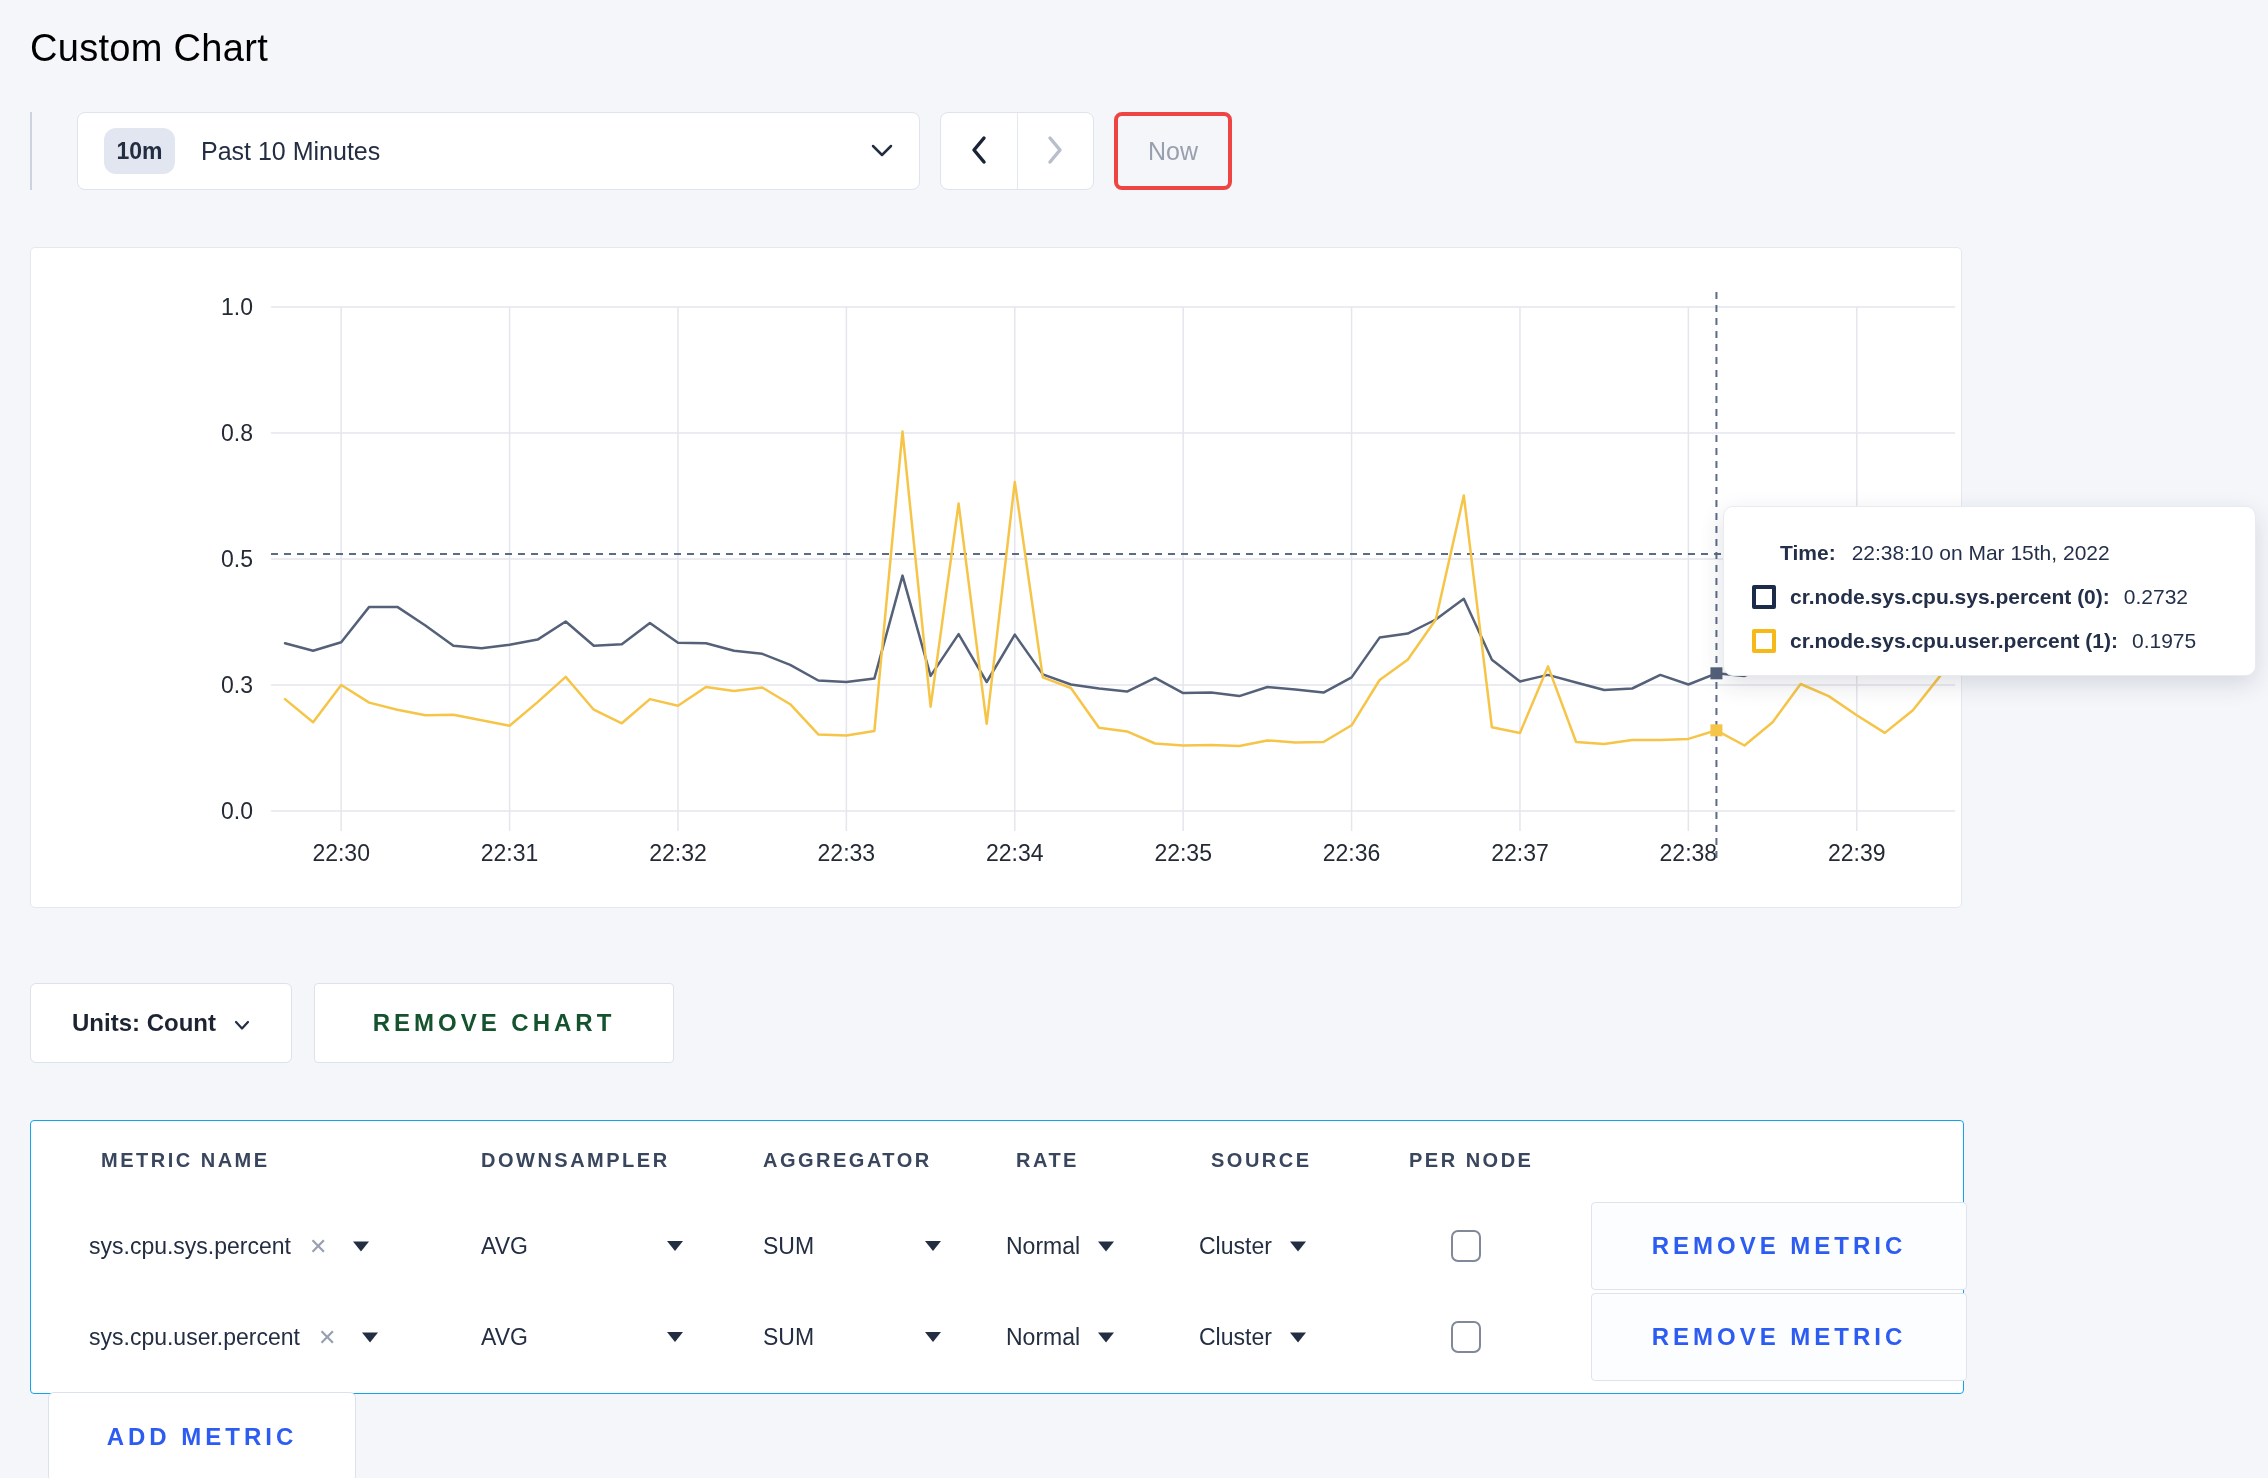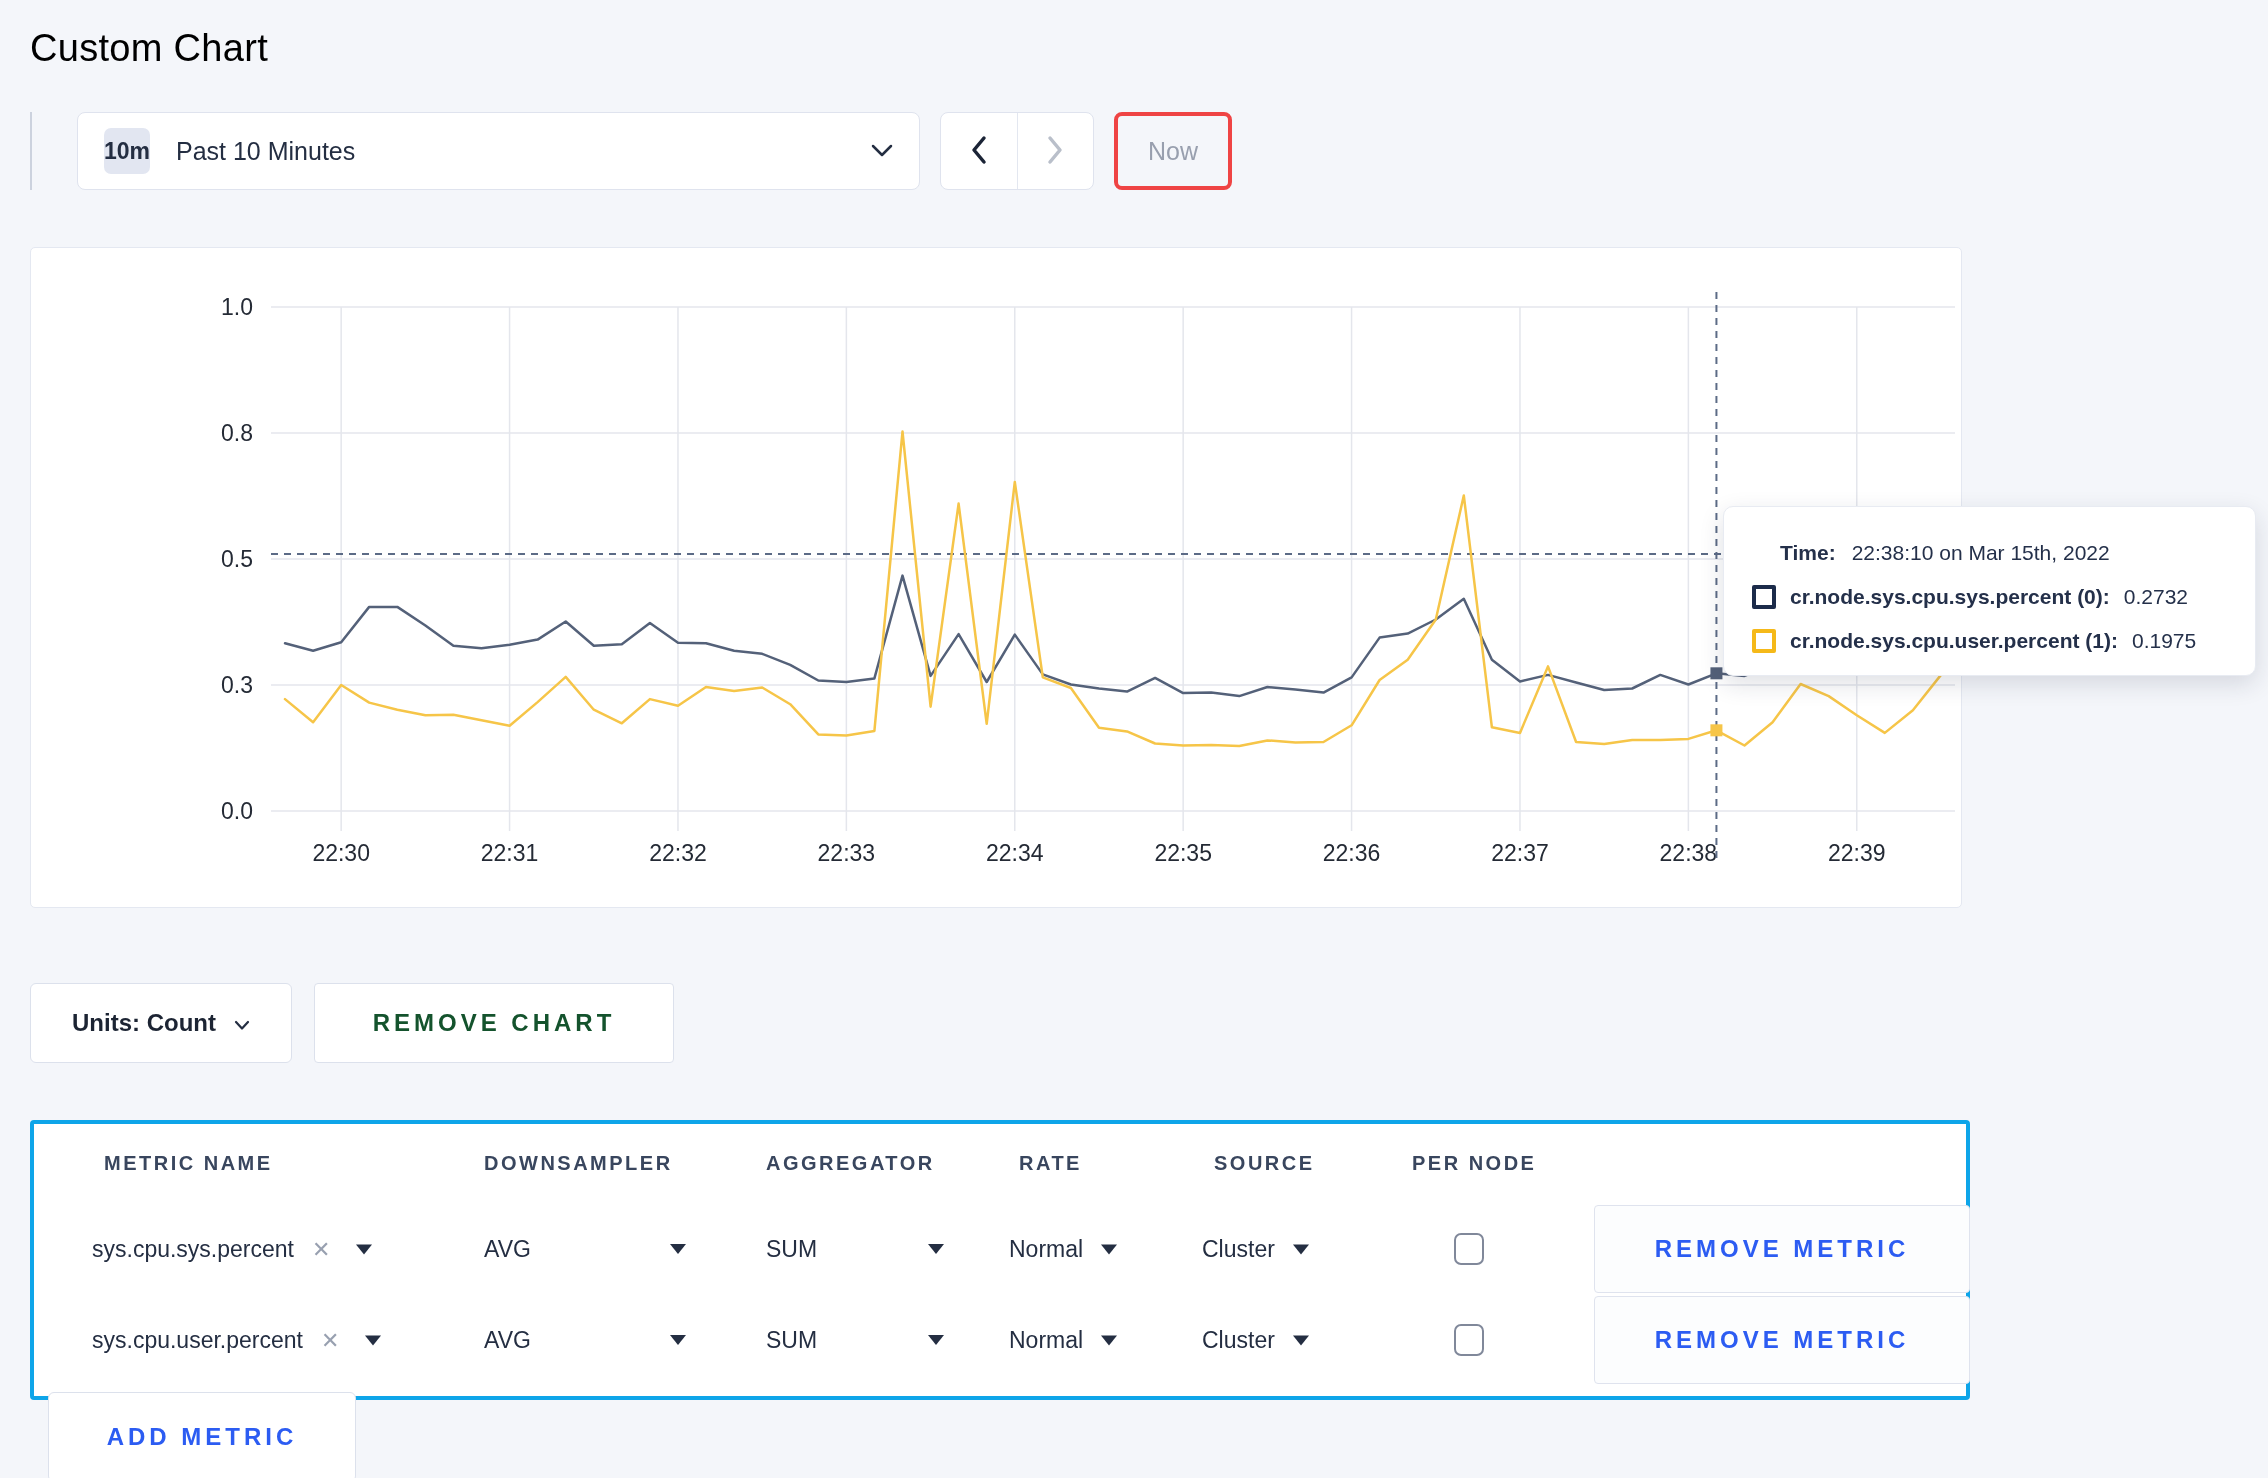--- a/index.html
+++ b/index.html
@@ -4,21 +4,21 @@
 <style>
   html,body{margin:0;padding:0;}
   body{font-family:"Liberation Sans", sans-serif; background:#f4f6fa;}
   .page{position:relative;width:2268px;height:1478px;background:#f4f6fa;overflow:hidden;}
 
   .page-title{position:absolute;left:30px;top:2px;font-size:38px;font-weight:400;color:#000000;letter-spacing:.3px;}
 
   
   .vdiv{position:absolute;left:30px;top:112px;width:2px;height:78px;background:#ccd2de;}
   .time-select{position:absolute;left:77px;top:112px;width:843px;height:78px;background:#fff;border:1px solid #dfe3ee;border-radius:8px;display:flex;align-items:center;padding:0 26px;box-sizing:border-box;cursor:pointer;}
-  .ts-badge{display:inline-flex;align-items:center;justify-content:center;width:46px;height:46px;background:#e2e6f1;border-radius:7px;font-size:23px;font-weight:700;color:#242e42;margin-right:26px;}
+  .ts-badge{display:inline-flex;align-items:center;justify-content:center;width:71px;height:46px;background:#e2e6f1;border-radius:12px;font-size:23px;font-weight:700;color:#242e42;margin-right:26px;}
   .ts-label{font-size:25px;color:#242e42;}
   .ts-caret{margin-left:auto;display:flex;align-items:center;}
   .pager{position:absolute;left:940px;top:112px;width:154px;height:78px;background:#fff;border:1px solid #dfe3ee;border-radius:8px;display:flex;box-sizing:border-box;}
   .pager button{flex:1;background:none;border:none;display:flex;align-items:center;justify-content:center;cursor:pointer;padding:0;}
   .pager button + button{border-left:1px solid #e3e7f0;}
   .now-btn{position:absolute;left:1114px;top:112px;width:118px;height:78px;background:transparent;border:4px solid #ef4444;border-radius:8px;font-family:inherit;font-size:25px;color:#989fae;cursor:pointer;}
   .addchart-btn{position:absolute;left:1300px;top:110px;width:292px;height:82px;background:#fff;border:1px solid #d8dfef;border-radius:4px;font-family:inherit;font-size:24px;font-weight:600;letter-spacing:4px;color:#2c5cf2;cursor:pointer;}
 
   
   .chart-card{position:absolute;left:30px;top:247px;width:1932px;height:661px;background:#fff;border:1px solid #e4e8f1;border-radius:5px;box-sizing:border-box;}
@@ -30,21 +30,21 @@
   .tt-time-label{font-weight:700;margin-left:28px;margin-right:16px;}
   .tt-swatch{width:16px;height:16px;border:4px solid #1c2b4a;border-radius:2px;margin-right:14px;flex:0 0 auto;}
   .tt-name{font-weight:700;margin-right:14px;}
   .tt-val{font-weight:400;}
 
   
   .units-btn{position:absolute;left:30px;top:983px;width:262px;height:80px;background:#fff;border:1px solid #dce1ec;border-radius:6px;display:flex;align-items:center;justify-content:center;gap:18px;font-size:24px;font-weight:700;color:#1c2433;cursor:pointer;box-sizing:border-box;}
   .removechart-btn{position:absolute;left:314px;top:983px;width:360px;height:80px;background:#fff;border:1px solid #dce1ec;border-radius:4px;font-family:inherit;font-size:24px;font-weight:600;letter-spacing:4px;color:#14532d;cursor:pointer;}
 
   
-  .table-card{position:absolute;left:30px;top:1120px;width:1932px;height:272px;background:#fff;border:4px solid #0ea5e9;border-radius:4px;}
+  .table-card{position:absolute;left:30px;top:1120px;width:1932px;height:272px;background:#fff;border:1px solid #0ea5e9;border-radius:4px;}
   .th{position:absolute;top:28px;font-size:20px;font-weight:600;letter-spacing:2.5px;color:#39465e;}
   .metric-row{position:absolute;left:0;width:100%;height:88px;}
   .cell{position:absolute;top:50%;transform:translateY(-50%);font-size:23px;color:#242e42;display:flex;align-items:center;}
   .x-icon{font-size:22px;color:#98a0b0;margin-left:18px;cursor:pointer;}
   .tri{width:0;height:0;border-left:8px solid transparent;border-right:8px solid transparent;border-top:10px solid #242e42;display:inline-block;cursor:pointer;}
   .cell .tri{margin-left:26px;}
   .tri-abs{position:absolute;top:50%;transform:translateY(-50%);}
   .checkbox{position:absolute;top:50%;transform:translateY(-50%);left:1420px;width:26px;height:28px;border:2px solid #80889a;border-radius:7px;background:#fff;cursor:pointer;}
   .removemetric-btn{position:absolute;left:1560px;width:376px;height:88px;background:#fcfdfe;border:1px solid #dfe3ee;border-radius:4px;font-family:inherit;font-size:24px;font-weight:600;letter-spacing:4px;color:#2c5cf2;cursor:pointer;}
   .addmetric-btn{position:absolute;left:48px;top:1392px;width:308px;height:90px;background:#fff;border:1px solid #dce1ec;border-radius:6px;font-family:inherit;font-size:24px;font-weight:600;letter-spacing:4px;color:#2c5cf2;cursor:pointer;}

